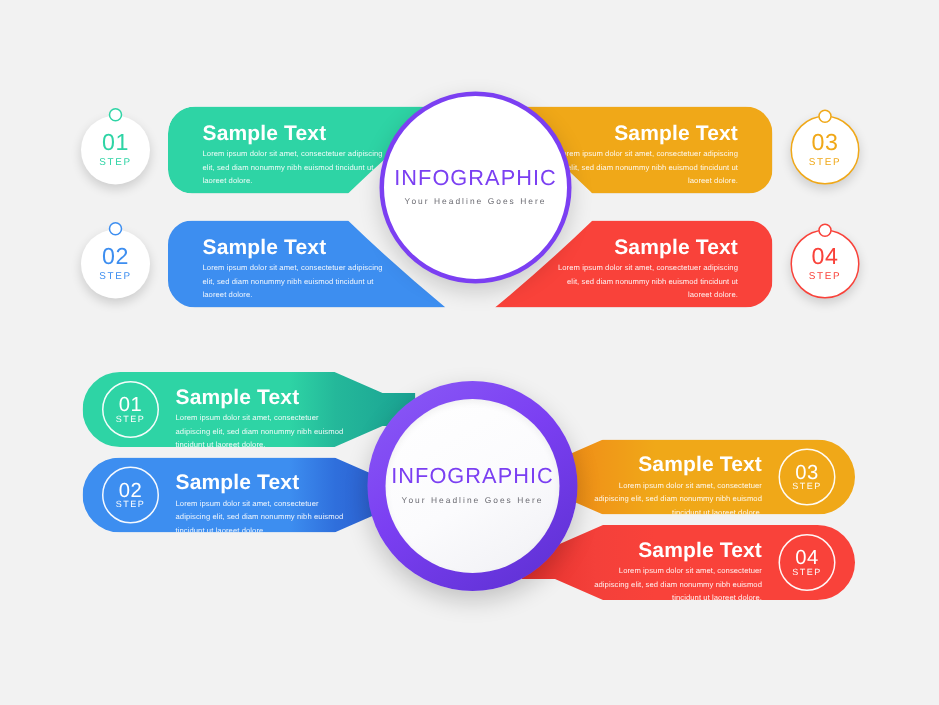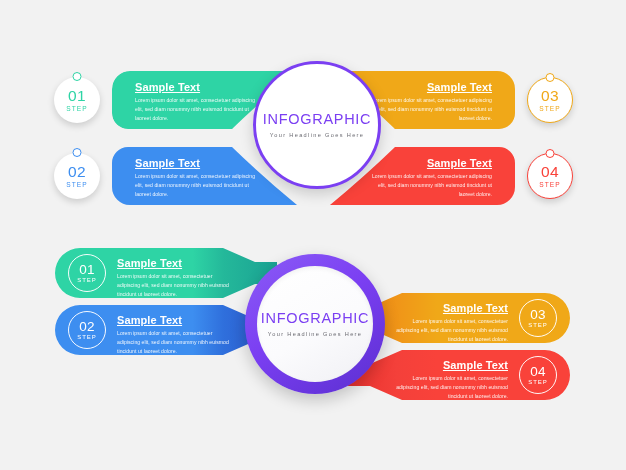--- a/index.html
+++ b/index.html
@@ -5,22 +5,22 @@
   html,body{margin:0;padding:0;}
   body{
     width:626px;height:470px;overflow:hidden;
     background:#f2f2f2;
     font-family:"Liberation Sans", sans-serif;
   }
   .canvas{position:relative;width:626px;height:470px;}
 
   
   .sample-title{
-    font-size:11px;font-weight:700;color:#ffffff;letter-spacing:.1px;
-    margin:0 0 3px 0;line-height:1.1;text-decoration:underline;
+    font-size:14px;font-weight:700;color:#ffffff;letter-spacing:.1px;
+    margin:0 0 3px 0;line-height:1.1;
   }
   .lorem{
     font-size:5.1px;font-weight:400;color:rgba(255,255,255,.92);
     line-height:1.72;margin:0;letter-spacing:.05px;
   }
 
   
   .top-block{position:absolute;left:0;top:0;width:626px;height:225px;}
 
   

